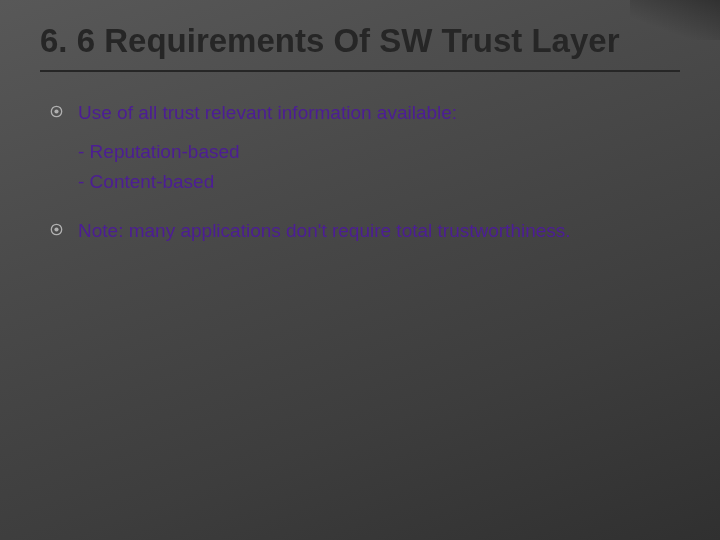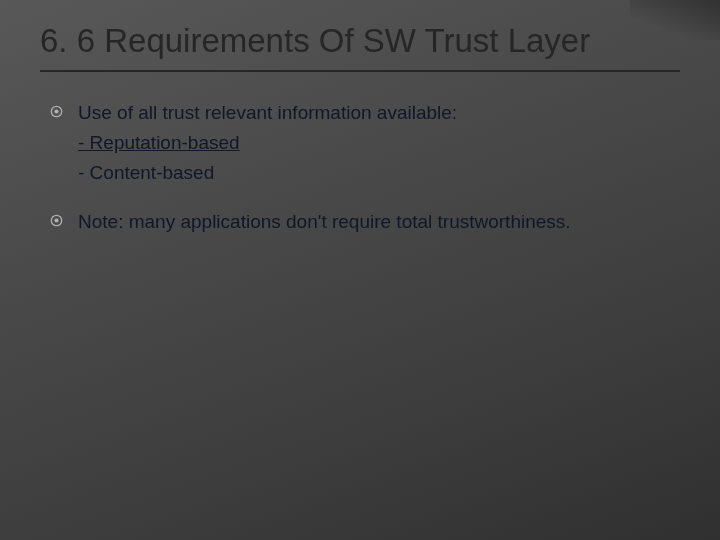--- a/index.html
+++ b/index.html
@@ -18,40 +18,40 @@
     width: 720px;
     height: 540px;
     box-sizing: border-box;
   }
   .title {
     position: absolute;
     top: 22px;
     left: 40px;
     right: 40px;
     font-size: 33px;
-    font-weight: 400;
+    font-weight: 700;
     color: #262626;
     letter-spacing: 0px;
   }
   .underline {
     position: absolute;
     top: 70px;
     left: 40px;
     width: 640px;
     height: 2px;
     background: #262626;
   }
   .body {
     position: absolute;
     top: 100px;
     left: 50px;
     right: 50px;
     font-size: 19px;
     line-height: 1.38;
-    color: #0f172a;
+    color: #4c1d95;
   }
   .bullet-item {
     display: flex;
     align-items: flex-start;
     margin-bottom: 22px;
   }
   .bullet-item.tight { margin-bottom: 4px; }
   .bullet-mark {
     flex: 0 0 28px;
     display: inline-flex;
@@ -67,21 +67,21 @@
     flex: 1;
   }
   .subline {
     padding-left: 28px;
     margin-bottom: 22px;
   }
   .subline2 {
     padding-left: 28px;
     margin-bottom: 4px;
   }
-  .subline2.first { margin-top: 4px; text-decoration: underline; }
+  .subline2.first { margin-top: 13px; }
   .subline2.last { margin-bottom: 22px; }
   em.i { font-style: italic; }
   .corner-shade {
     position: absolute;
     top: 0;
     right: 0;
     width: 90px;
     height: 40px;
     background: linear-gradient(200deg, rgba(0,0,0,0.35), rgba(0,0,0,0) 70%);
     pointer-events: none;

